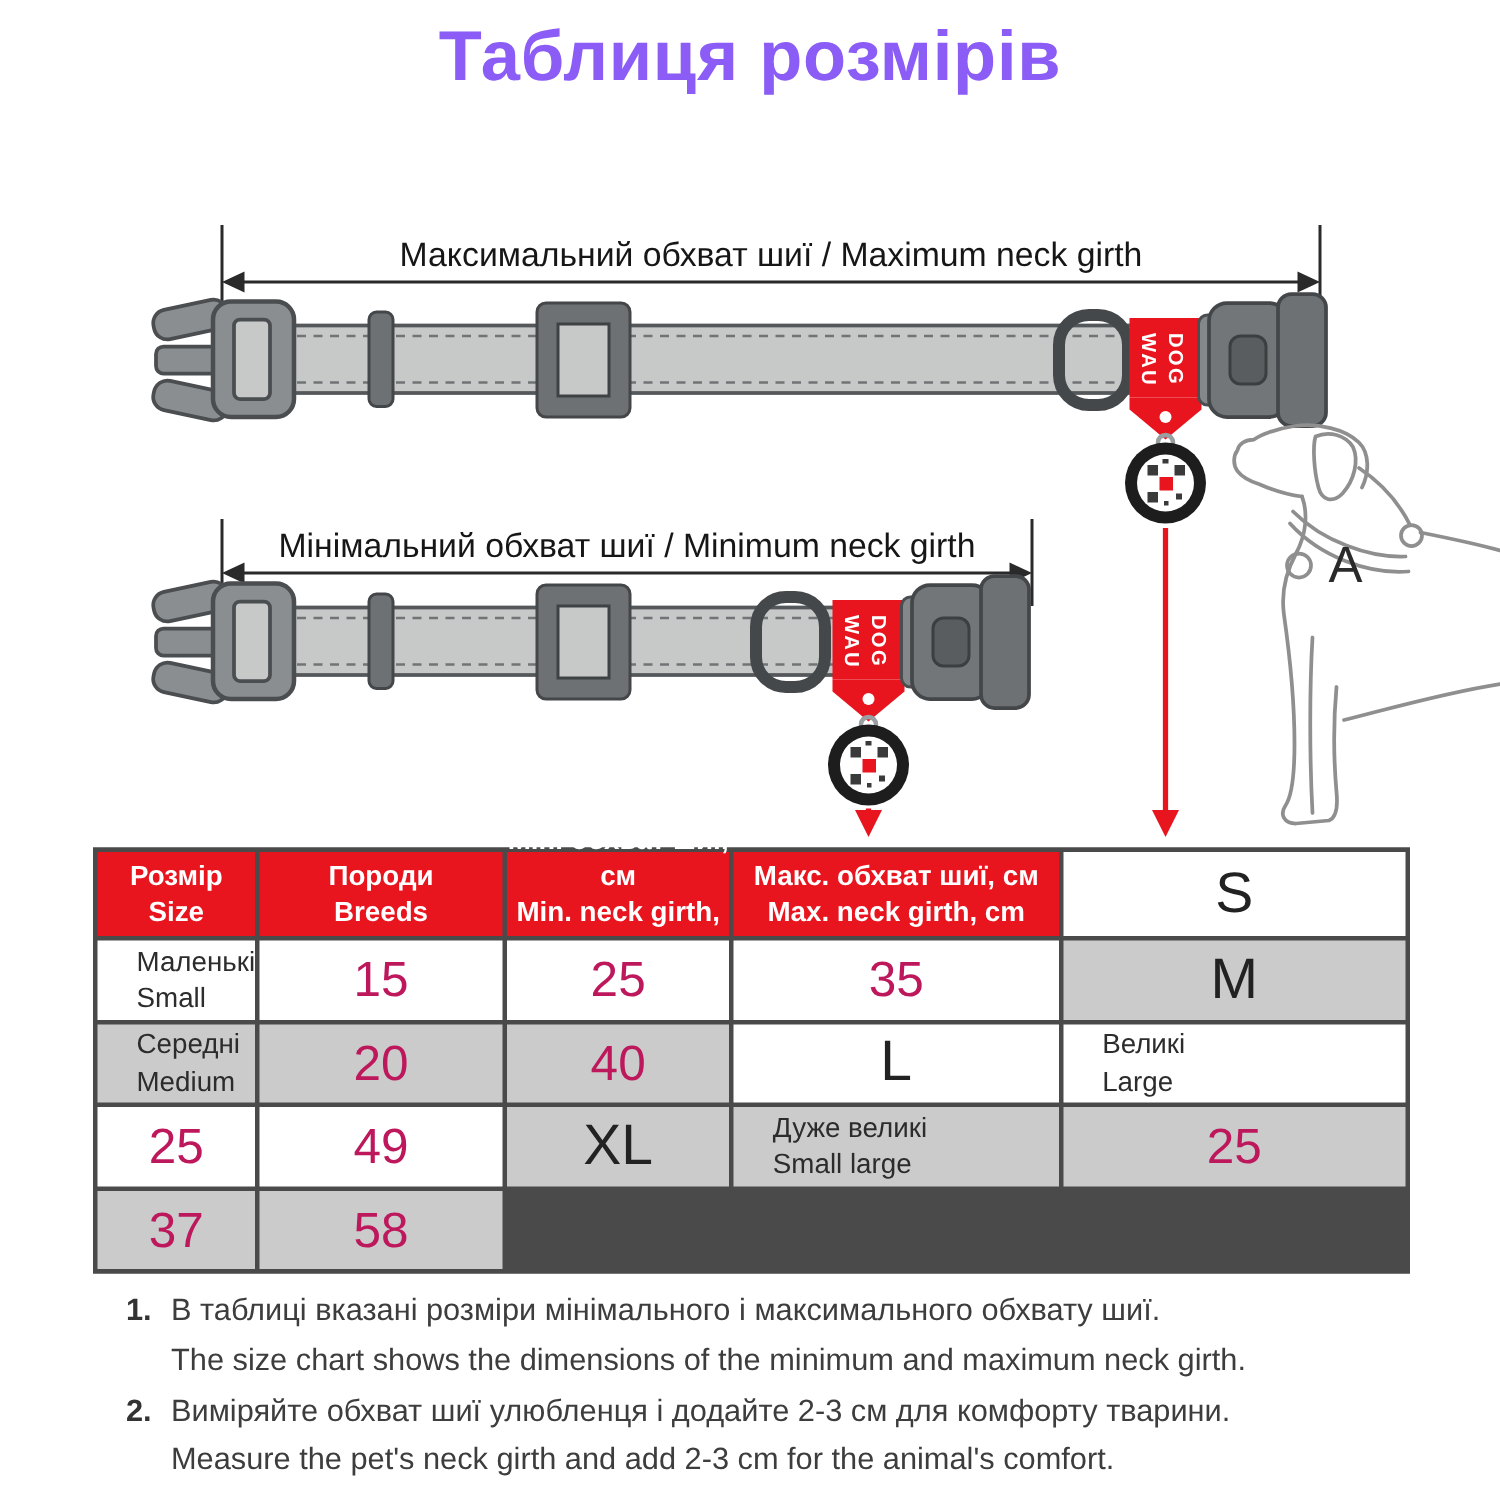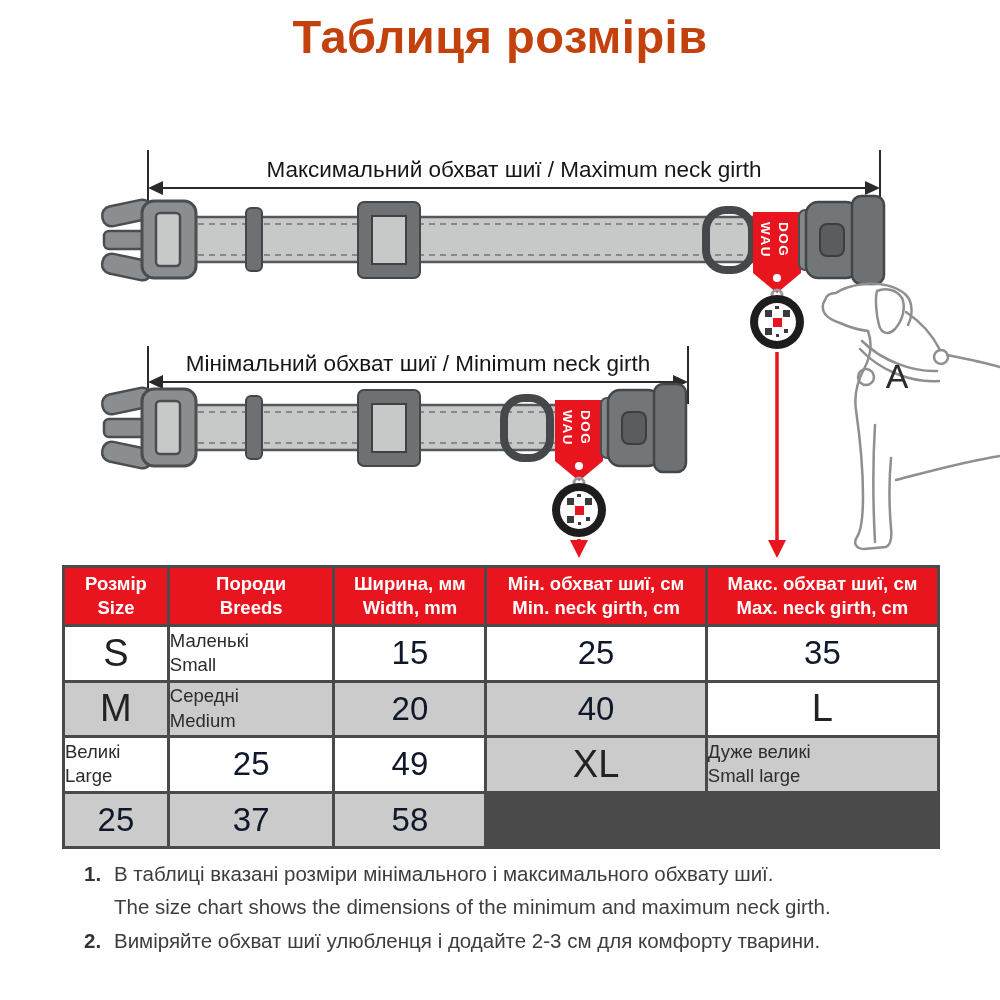--- a/index.html
+++ b/index.html
@@ -15,21 +15,21 @@
   }
   
   .title {
     position: absolute;
     top: 6px; left: 0; width: 100%;
     text-align: center;
     font-weight: bold;
     font-size: 47px;
     line-height: 1.32;
     letter-spacing: 0.5px;
-    color: #c2410c;
+    color: #8b5cf6;
   }
   
   .diagram {
     position: absolute;
     top: 140px; left: 0;
     width: 1000px; height: 425px;
   }
   .measure-label {
     font-size: 22.5px;
     fill: #161616;
@@ -71,26 +71,27 @@
     color: #ffffff;
     font-weight: bold;
     font-size: 18.5px;
     line-height: 1.3;
   }
   .row-light { background: #ffffff; }
   .row-dark  { background: #cbcbcb; }
   .cell.size-cell   { font-size: 38px; color: #222222; }
   .cell.breed-cell  {
     align-items: flex-start;
+    padding-left: 26px;
     text-align: left;
     font-size: 18.5px;
     line-height: 1.32;
     color: #2c2c2c;
   }
-  .cell.num-cell { font-size: 33px; color: #0f172a; }
+  .cell.num-cell { font-size: 33px; color: #be185d; }
   
   .notes {
     position: absolute;
     left: 84px; top: 858px;
     width: 856px;
     font-size: 20.5px;
     color: #3d3d3d;
     line-height: 1.6;
   }
   .note { display: flex; margin-bottom: 1px; }
@@ -254,24 +255,20 @@
 
     <div class="cell head">
       <span>Розмір</span>
       <span>Size</span>
     </div>
     <div class="cell head">
       <span>Породи</span>
       <span>Breeds</span>
     </div>
     <div class="cell head">
-      <span>Ширина, мм</span>
-      <span>Width, mm</span>
-    </div>
-    <div class="cell head">
       <span>Мін. обхват шиї, см</span>
       <span>Min. neck girth, cm</span>
     </div>
     <div class="cell head">
       <span>Макс. обхват шиї, см</span>
       <span>Max. neck girth, cm</span>
     </div>
 
     <div class="cell size-cell row-light">S</div>
     <div class="cell breed-cell row-light">
@@ -313,17 +310,18 @@
       <span class="note-num">1.</span>
       <span class="note-lines">
         <span class="note-ua">В таблиці вказані розміри мінімального і максимального  обхвату шиї.</span><br>
         <span class="note-en">The size chart shows the dimensions of the minimum and maximum neck girth.</span>
       </span>
     </div>
     <div class="note">
       <span class="note-num">2.</span>
       <span class="note-lines">
         <span class="note-ua">Виміряйте обхват шиї улюбленця і додайте 2-3 см для комфорту тварини.</span><br>
+        <span class="note-en">Measure the pet's neck girth and add 2-3 cm for the animal's comfort.</span>
       </span>
     </div>
   </div>
 
 </div>
 
 </body></html>

